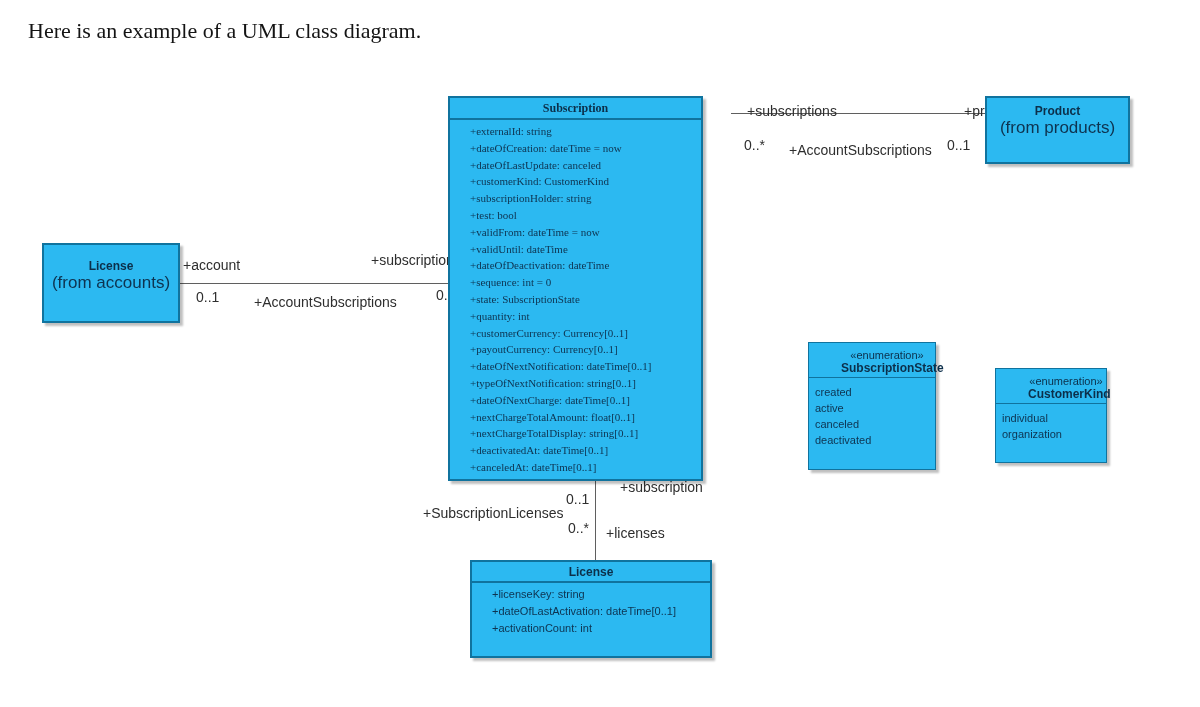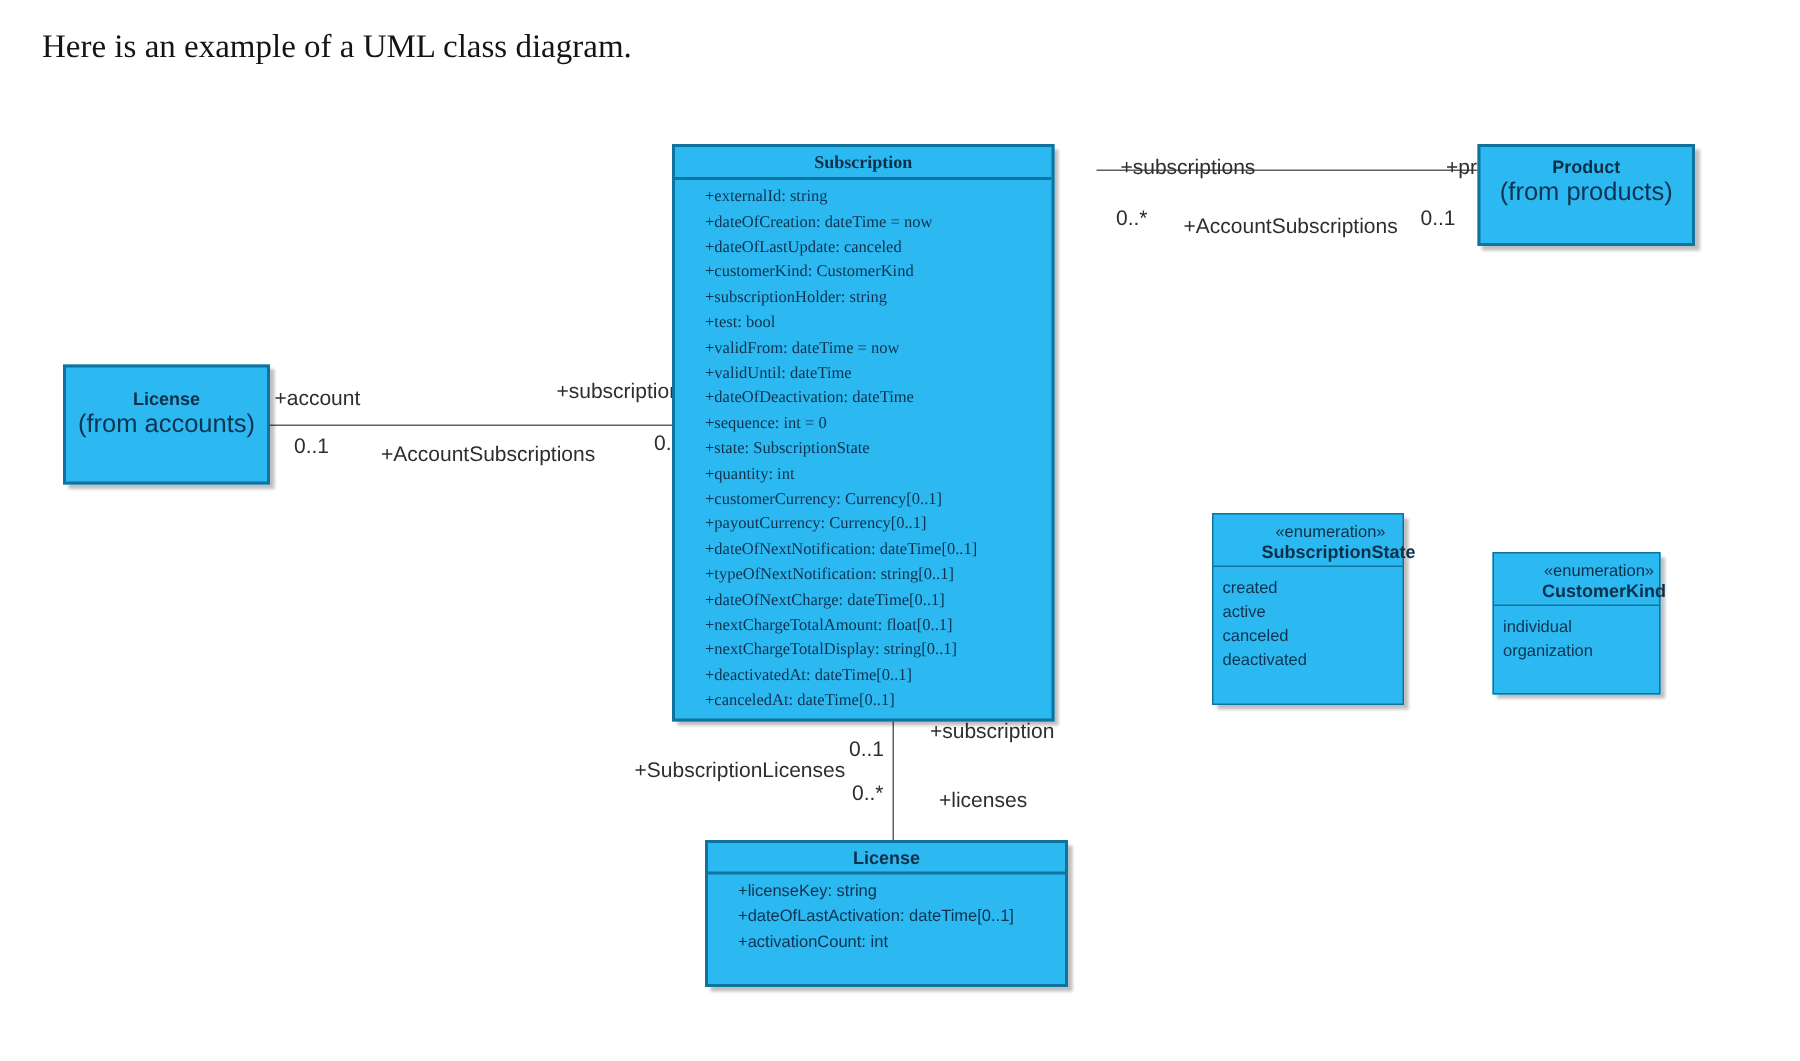--- a/index.html
+++ b/index.html
@@ -72,21 +72,21 @@
   <span class="edge-label" style="left:747px; top:103px;">+subscriptions</span>
   <span class="edge-label" style="left:744px; top:137px;">0..*</span>
   <span class="edge-label" style="left:789px; top:142px;">+AccountSubscriptions</span>
   <span class="edge-label" style="left:929px; top:103px;margin-left:35px;">+product</span>
   <span class="edge-label" style="left:947px; top:137px;">0..1</span>
 
   <span class="edge-label" style="left:608px; top:479px;margin-left:12px;">+subscription</span>
   <span class="edge-label" style="left:566px; top:491px;">0..1</span>
   <span class="edge-label" style="left:423px; top:505px;">+SubscriptionLicenses</span>
   <span class="edge-label" style="left:568px; top:520px;">0..*</span>
-  <span class="edge-label" style="left:606px; top:525px;margin-left:20px;">+licenses</span>
+  <span class="edge-label" style="left:606px; top:525px;">+licenses</span>
 
   <div class="uml-class" style="left:42px; top:243px; width:138px; height:80px;">
     <div class="simple-class">
       <div class="uml-title">License</div>
       <div class="pkg">(from accounts)</div>
     </div>
   </div>
 
   <div class="uml-class" style="left:448px; top:96px; width:255px;font-family:Liberation Serif, serif;">
     <div class="uml-head">

